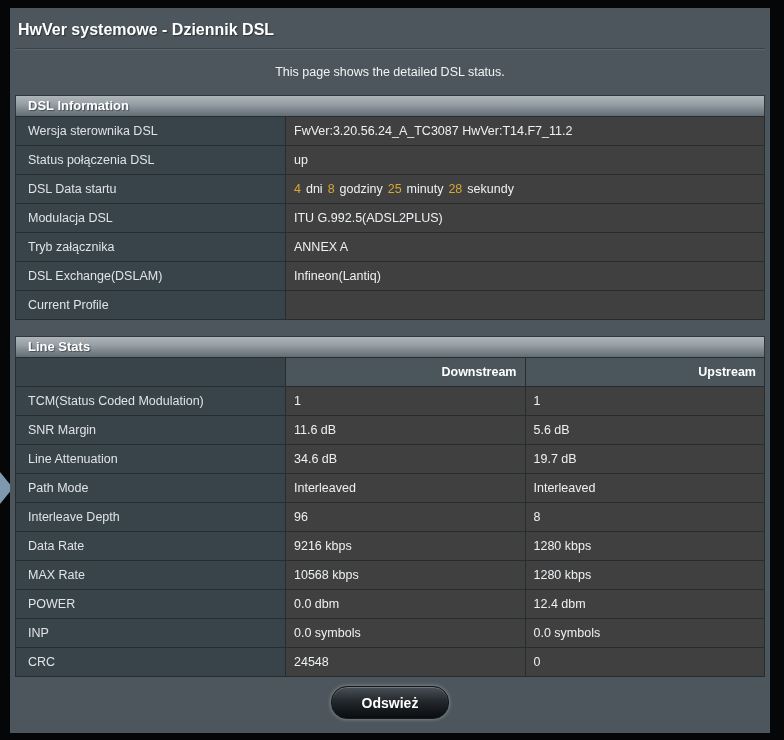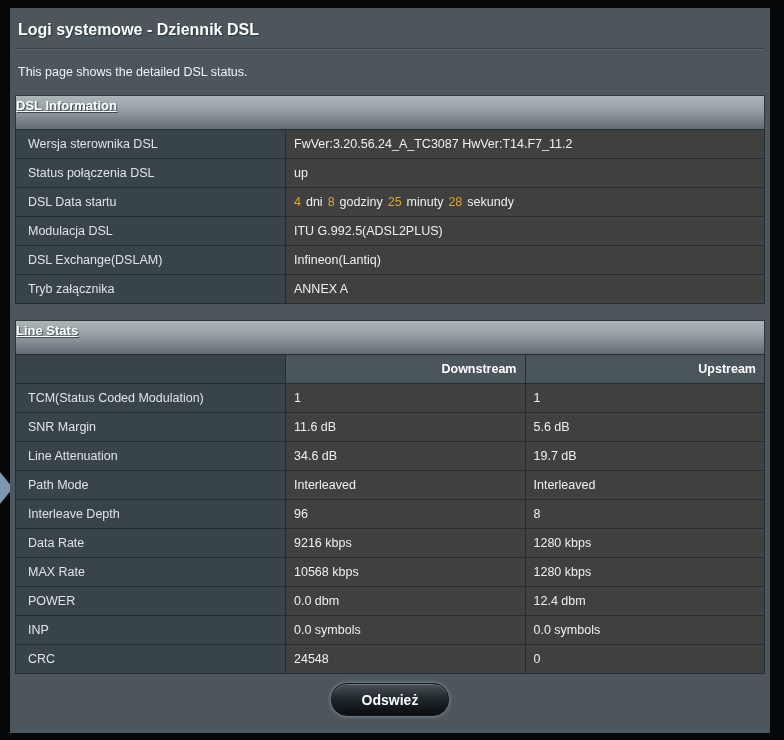--- a/index.html
+++ b/index.html
@@ -26,33 +26,34 @@
   .title-divider {
     height:0;
     margin:0 5px;
     border-top:1px solid #394247;
     border-bottom:1px solid #5A646B;
   }
   .page-desc {
     padding:15px 8px 0 8px;
     font-size:12.5px;
     color:#F1F4F5;
+    text-align:center;
   }
   .section { margin:16px 5px 0 5px; }
   .section-header {
-    height:34px;
+    height:21px;
     line-height:20px;
+    padding-left:12px;
     font-size:13px;
     font-weight:bold;
     color:#ffffff;
     text-shadow:1px 1px 1px #444c51;
     background:linear-gradient(180deg,#adb5b9 0%,#97a0a5 40%,#626c73 100%);
     border:1px solid #30383d;
     border-bottom:none;
-    text-decoration:underline;
   }
   table {
     width:100%;
     border-collapse:collapse;
     font-size:12.5px;
     table-layout:fixed;
     border-radius:22px;
   }
   td, th {
     height:29px;
@@ -110,21 +111,21 @@
     border-left:13px solid #7E98AD;
   }
 </style>
 </head>
 <body>
 
 <div class="nav-arrow"></div>
 
 <div class="content-panel">
 
-  <div class="page-title">Logi systemowe - Dziennik DSL</div>
+  <div class="page-title">HwVer systemowe - Dziennik DSL</div>
   <div class="title-divider"></div>
   <div class="page-desc">This page shows the detailed DSL status.</div>
 
   <div class="section">
     <div class="section-header">DSL Information</div>
     <table>
       <tbody>
         <tr>
           <td class="label-cell">Wersja sterownika DSL</td>
           <td class="value-cell">FwVer:3.20.56.24_A_TC3087 HwVer:T14.F7_11.2</td>
@@ -137,26 +138,30 @@
           <td class="label-cell">DSL Data startu</td>
           <td class="value-cell">
             <span class="uptime-num">4</span><span class="uptime-unit">dni</span><span class="uptime-num">8</span><span class="uptime-unit">godziny</span><span class="uptime-num">25</span><span class="uptime-unit">minuty</span><span class="uptime-num">28</span><span class="uptime-unit">sekundy</span>
           </td>
         </tr>
         <tr>
           <td class="label-cell">Modulacja DSL</td>
           <td class="value-cell">ITU G.992.5(ADSL2PLUS)</td>
         </tr>
         <tr>
+          <td class="label-cell">Tryb załącznika</td>
+          <td class="value-cell">ANNEX A</td>
+        </tr>
+        <tr>
           <td class="label-cell">DSL Exchange(DSLAM)</td>
           <td class="value-cell">Infineon(Lantiq)</td>
         </tr>
         <tr>
-          <td class="label-cell">Tryb załącznika</td>
-          <td class="value-cell">ANNEX A</td>
+          <td class="label-cell">Current Profile</td>
+          <td class="value-cell"></td>
         </tr>
       </tbody>
     </table>
   </div>
 
   <div class="section">
     <div class="section-header">Line Stats</div>
     <table>
       <tbody>
         <tr>

